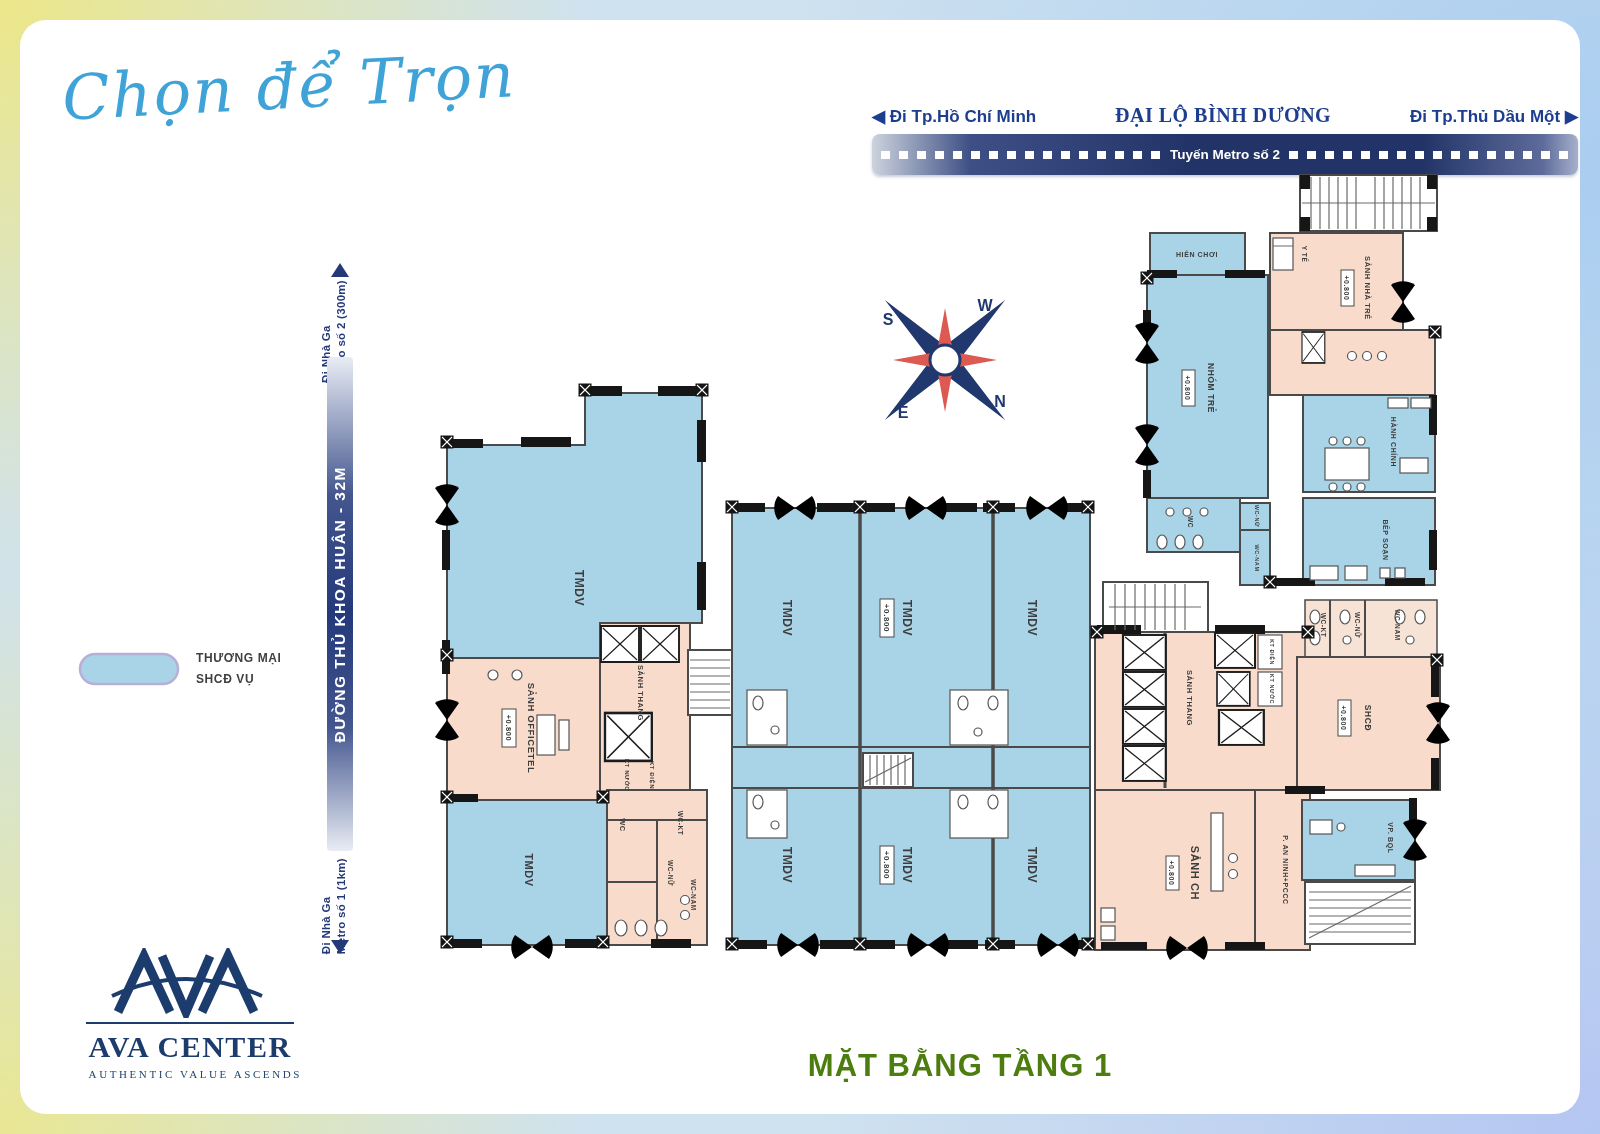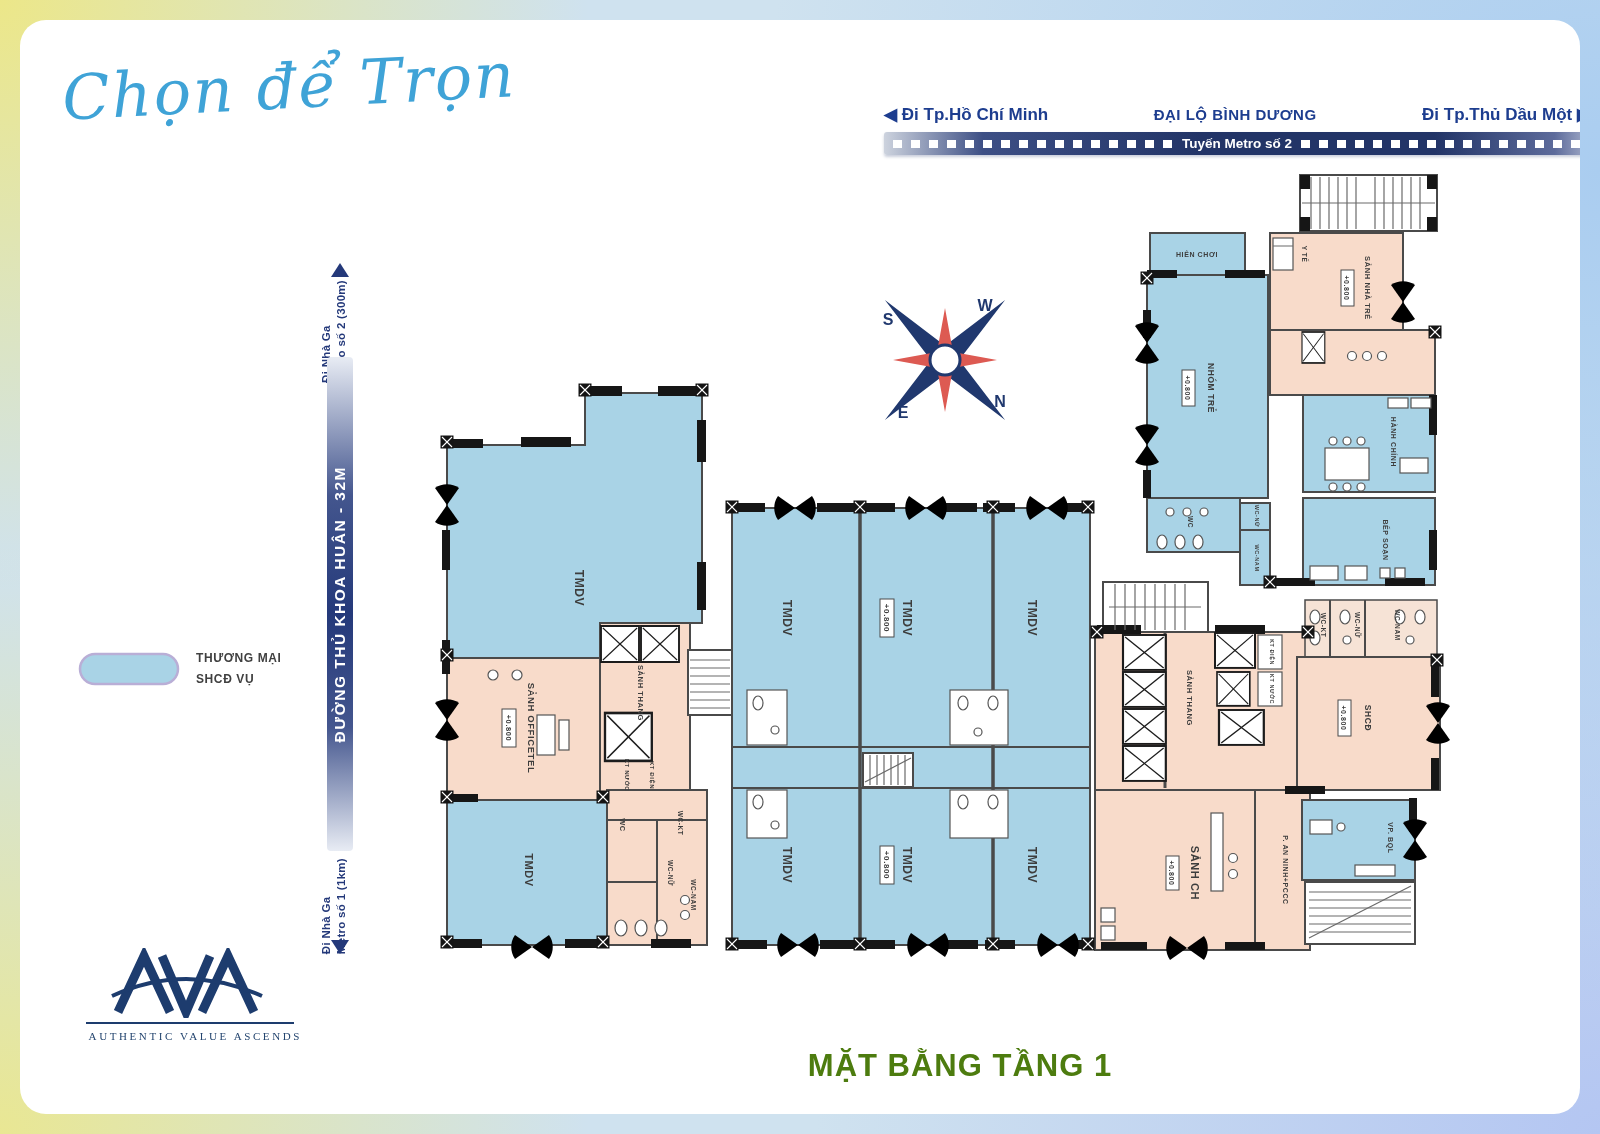--- a/index.html
+++ b/index.html
@@ -12,24 +12,24 @@
       radial-gradient(circle at 100% 100%, #b4c6f2 0, rgba(180,198,242,0) 40%),
       #cfe2ef;}
   .inner{position:absolute;inset:20px;background:#ffffff;border-radius:26px;overflow:hidden;}
 
   
   .script{font-family:"DejaVu Serif",serif;font-style:italic;color:#3fa3d7;}
   .hdr-script{position:absolute;left:42px;top:30px;font-size:62px;transform:rotate(-3deg);letter-spacing:2px;}
   .hdr-main{position:absolute;left:98px;top:128px;font-size:53px;font-weight:800;color:#1d3d8f;letter-spacing:1px;white-space:nowrap;}
 
   
-  .road-top{position:absolute;left:852px;top:84px;width:706px;margin-left:12px;}
+  .road-top{position:absolute;left:852px;top:84px;width:706px;}
   .road-top .row{display:flex;justify-content:space-between;align-items:baseline;color:#1d3d8f;font-weight:700;font-size:17px;}
-  .road-top .row .mid{font-size:15px;letter-spacing:.5px;}
-  .metro-bar{margin-top:7px;height:23px;border-radius:3px;display:flex;align-items:center;
+  .road-top .row .mid{font-size:20px;letter-spacing:.5px;font-family:Liberation Serif, serif;}
+  .metro-bar{margin-top:7px;height:41px;border-radius:8px;display:flex;align-items:center;
     background:linear-gradient(90deg,#cdd3de 0%,#3d4f85 14%,#223467 45%,#223467 78%,#5d6b9b 95%,#a7b0cb 100%);
     box-shadow:0 2px 3px rgba(40,60,110,.25);}
   .metro-bar .dashes{flex:1;height:8px;margin:0 9px;
     background:repeating-linear-gradient(90deg,#ffffff 0 9px,rgba(255,255,255,0) 9px 18px);}
   .metro-bar .mtxt{color:#fff;font-size:13.5px;font-weight:700;white-space:nowrap;}
 
   
   .vbar{position:absolute;left:307px;top:337px;width:26px;height:494px;border-radius:4px;
     background:linear-gradient(180deg,#e8ecf4 0%,#44568e 28%,#24397a 52%,#44568e 75%,#e8ecf4 100%);
     display:flex;align-items:center;justify-content:center;}
@@ -119,20 +119,21 @@
     <div class="logo">
       <svg width="160" height="70" viewBox="0 0 160 70" style="display:block;margin:0 auto;">
         <g fill="none" stroke="#1d3c6e" stroke-width="9">
           <path d="M8,64 L34,8 L60,64"></path>
           <path d="M52,8 L76,64 L100,8"></path>
           <path d="M92,64 L118,8 L144,64"></path>
         </g>
         <path d="M2,48 Q76,14 152,48" fill="none" stroke="#1d3c6e" stroke-width="4"></path>
       </svg>
       <div class="rule"></div>
+      <div class="lname">AVA CENTER</div>
       <div class="ltag">AUTHENTIC VALUE ASCENDS</div>
     </div>
 
     <div class="footer-title">MẶT BẰNG TẦNG 1</div>
 
     <svg class="plan" width="1035" height="795" viewBox="0 0 1035 795">
       <defs>
         <g id="door-h">
           <path d="M0 0 L-17 -12 A21 21 0 0 0 -17 12 Z"></path>
           <path d="M0 0 L17 -12 A21 21 0 0 1 17 12 Z"></path>

